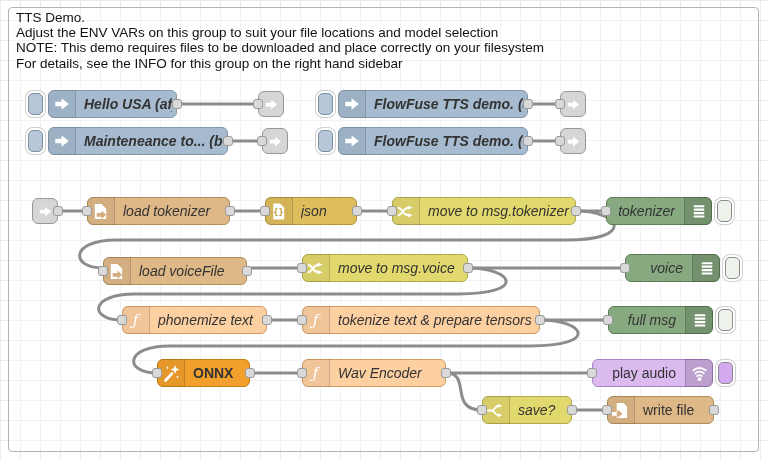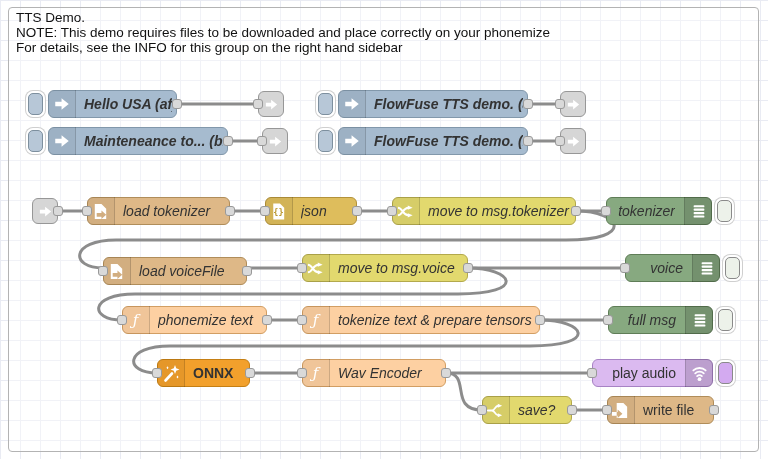--- a/index.html
+++ b/index.html
@@ -64,21 +64,22 @@
   .ic{display:block;}
 </style>
 </head>
 <body>
 
 <div class="canvas">
 
   <div class="group-outline"></div>
   <div class="group-info">
     <div>TTS Demo.</div>
-    <div>NOTE: This demo requires files to be downloaded and place correctly on your phonemize</div>
+    <div>Adjust the ENV VARs on this group to suit your file locations and model selection</div>
+    <div>NOTE: This demo requires files to be downloaded and place correctly on your filesystem</div>
     <div>For details, see the INFO for this group on the right hand sidebar</div>
   </div>
 
   <svg class="wires" width="768" height="459">
     <path d="M177 104 L258 104"></path>
     <path d="M228 141 L262 141"></path>
     <path d="M528 104 L560 104"></path>
     <path d="M528 141 L560 141"></path>
     <path d="M58 211 L87 211"></path>
     <path d="M230 211 L265 211"></path>

